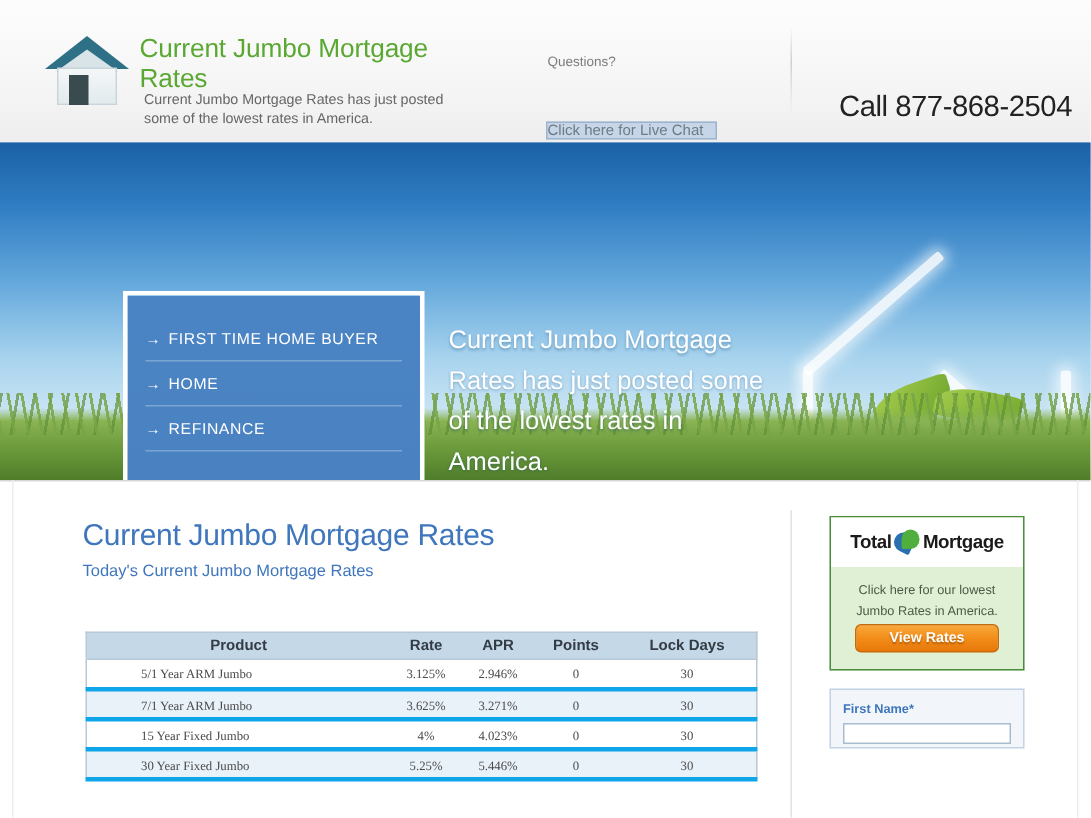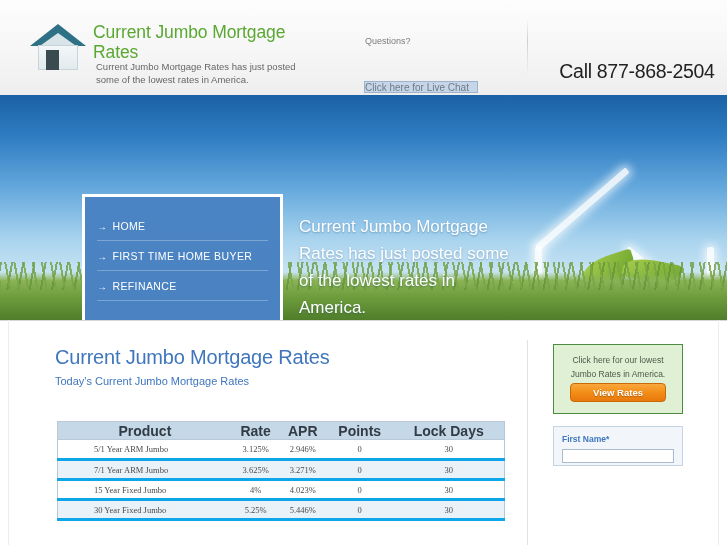--- a/index.html
+++ b/index.html
@@ -222,21 +222,21 @@
     position: absolute; left: 57px; top: 421px;
     width: 448px;
     border-collapse: collapse;
     border: 1px solid #b9c8d6;
     background: #ffffff;
     font-size: 8.5px;
   }
   .rates-table th {
     background: #c5d8e8;
     color: #333b44;
-    font-size: 14px;
+    font-size: 10px;
     font-weight: bold;
     height: 18px;
     border-bottom: 1px solid #b9c8d6;
     text-align: center;
   }
   .rates-table td {
     height: 20px;
     color: #4a4a4a;
     text-align: center;
     border-bottom: 3px solid #0ea5e9;
@@ -361,24 +361,24 @@
     <div class="thumb"></div>
 
   </div>
 
   <div class="hero-grass"></div>
 
   <div class="hero-text">Current Jumbo Mortgage Rates has just posted some of the lowest rates in America.</div>
 
   <div class="hero-nav">
     <div class="nav-item">
-      <span class="nav-arrow">→</span><span>HOME</span>
+      <span class="nav-arrow">→</span><span>FIRST TIME HOME BUYER</span>
     </div>
     <div class="nav-item">
-      <span class="nav-arrow">→</span><span>FIRST TIME HOME BUYER</span>
+      <span class="nav-arrow">→</span><span>HOME</span>
     </div>
     <div class="nav-item">
       <span class="nav-arrow">→</span><span>REFINANCE</span>
     </div>
   </div>
 </div>
 
 <div class="content"></div>
 <div class="content-border-top"></div>
 <div class="page-left-edge"></div>
@@ -429,20 +429,28 @@
       <td>30</td>
     </tr>
   </tbody>
 </table>
 
 <div class="sidebar-divider"></div>
 
 <div class="sidebar">
 
   <div class="tm-widget">
+    <div class="tm-logo-bar">
+      <span class="tm-word">Total</span>
+      <span class="tm-swirl">
+        <span class="tm-swirl-b"></span>
+        <span class="tm-swirl-g"></span>
+      </span>
+      <span class="tm-word">Mortgage</span>
+    </div>
     <div class="tm-text">Click here for our lowest Jumbo Rates in America.</div>
     <div class="tm-btn">View Rates</div>
   </div>
 
 
   <div class="quote-form">
     <div class="form-label">First Name*</div>
     <input class="form-input" type="text" placeholder="" style="">
   </div>
 </div>

